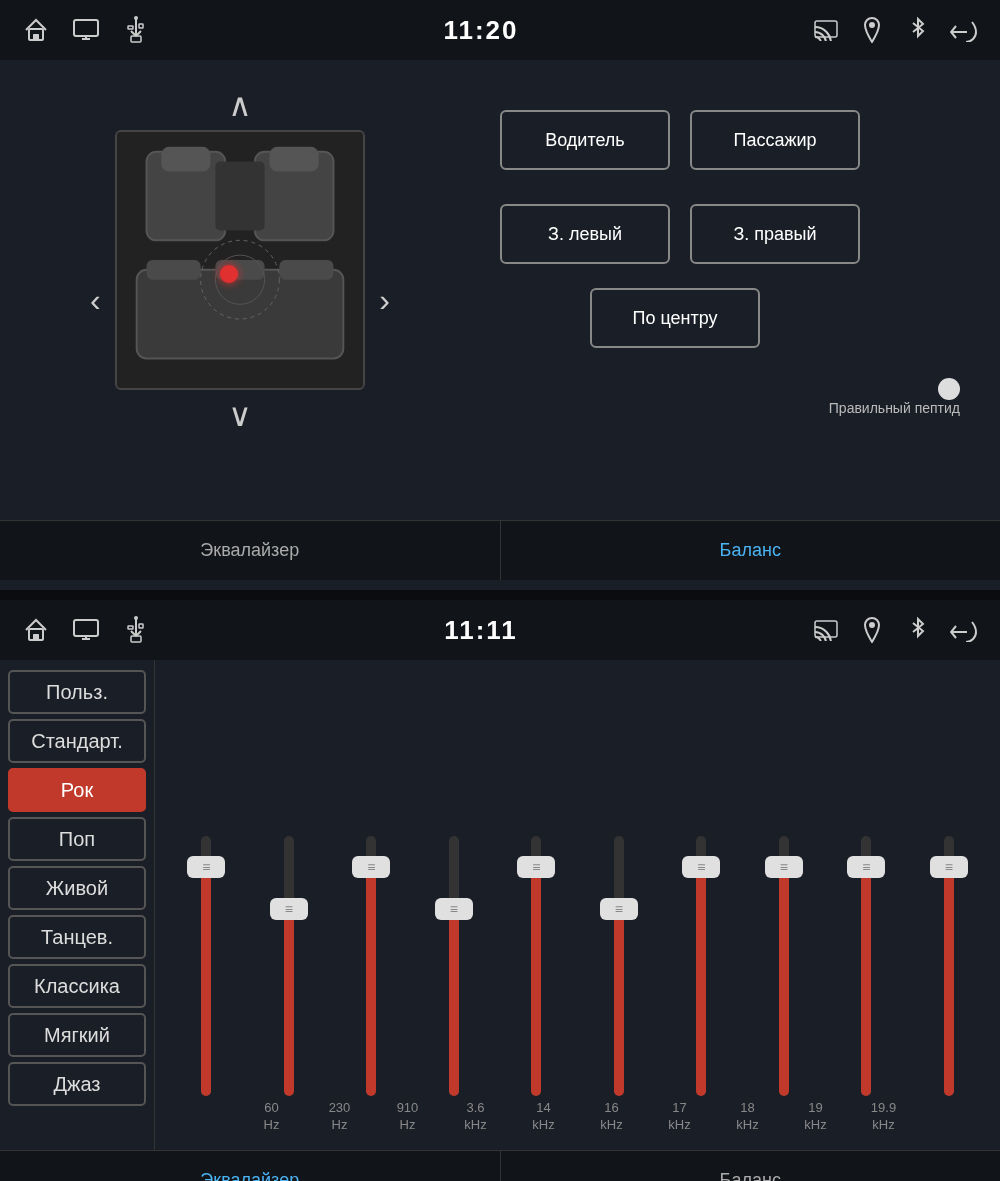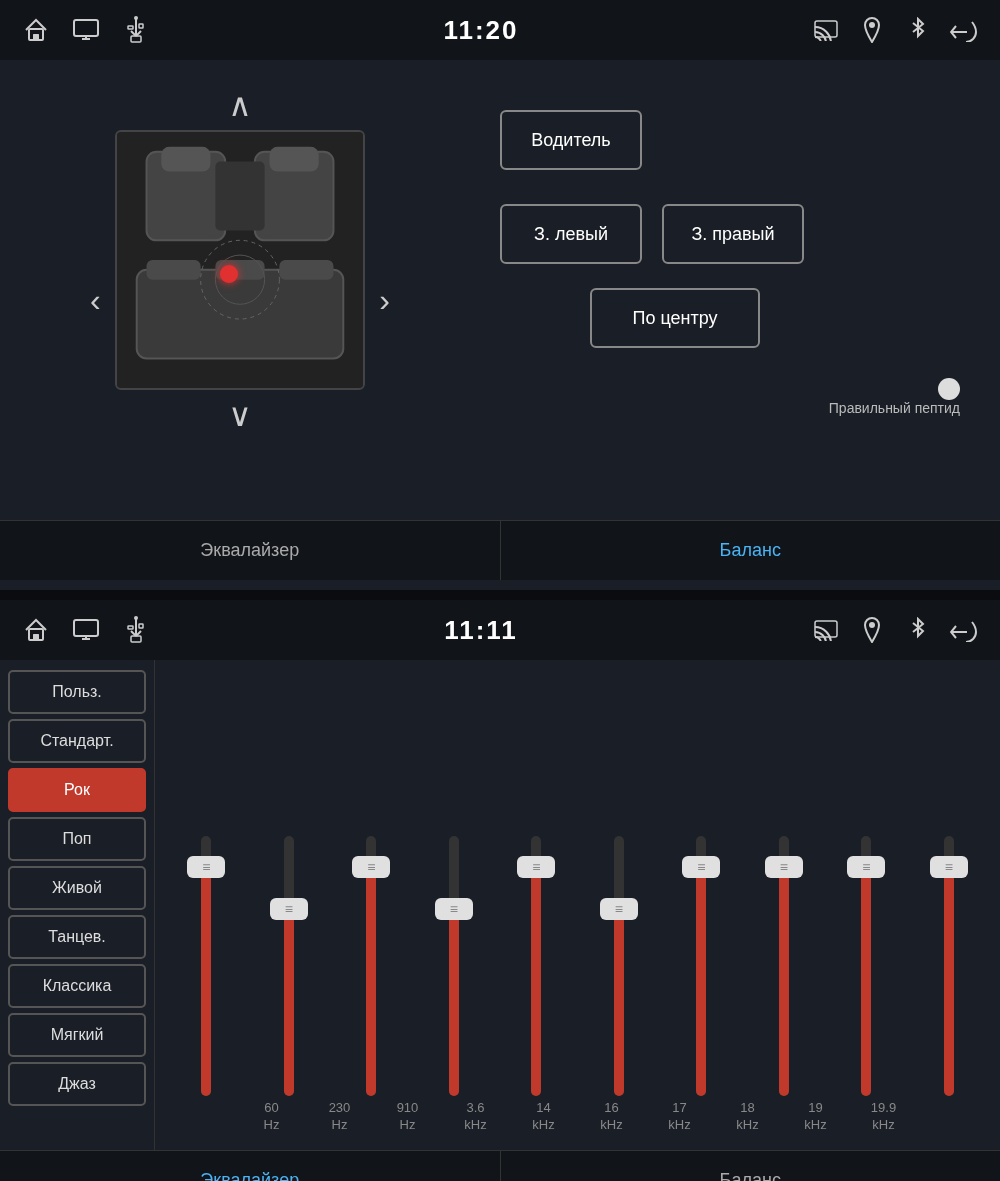--- a/index.html
+++ b/index.html
@@ -126,21 +126,21 @@
       left: 42%;
       box-shadow: 0 0 8px #e03030;
     }
 
     .seat-row {
       display: flex;
       gap: 20px;
     }
 
     .seat-btn {
-      width: 142px;
+      width: 170px;
       height: 60px;
       background: transparent;
       border: 2px solid #888;
       border-radius: 6px;
       color: #fff;
       font-size: 18px;
       cursor: pointer;
       display: flex;
       align-items: center;
       justify-content: center;
@@ -221,21 +221,21 @@
       border-right: 1px solid #333;
     }
 
     .preset-btn {
       width: 138px;
       height: 44px;
       background: transparent;
       border: 2px solid #555;
       border-radius: 5px;
       color: #ddd;
-      font-size: 16px;
+      font-size: 20px;
       cursor: pointer;
       display: flex;
       align-items: center;
       justify-content: center;
     }
 
     .preset-btn.active {
       background: #c0392b;
       border-color: #c0392b;
       color: #fff;
@@ -494,20 +494,21 @@
           <div class="red-dot"></div>
         </div>
         <div class="arrow-right">›</div>
       </div>
       <div class="arrow-down">∨</div>
     </div>
 
     <div style="flex:1; display:flex; flex-direction:column; align-items:flex-start; padding-top:30px; padding-left:20px;">
       <div class="seat-row">
         <button class="seat-btn">Водитель</button>
+        <button class="seat-btn">Пассажир</button>
       </div>
       <div class="seat-row" style="margin-top:34px;">
         <button class="seat-btn">З. левый</button>
         <button class="seat-btn">З. правый</button>
       </div>
       <div style="margin-top:20px; margin-left:90px;">
         <button class="center-btn">По центру</button>
       </div>
 
       <div style="display:flex; flex-direction:column; align-items:flex-end; margin-top:30px; margin-left:auto; padding-right:40px;">

